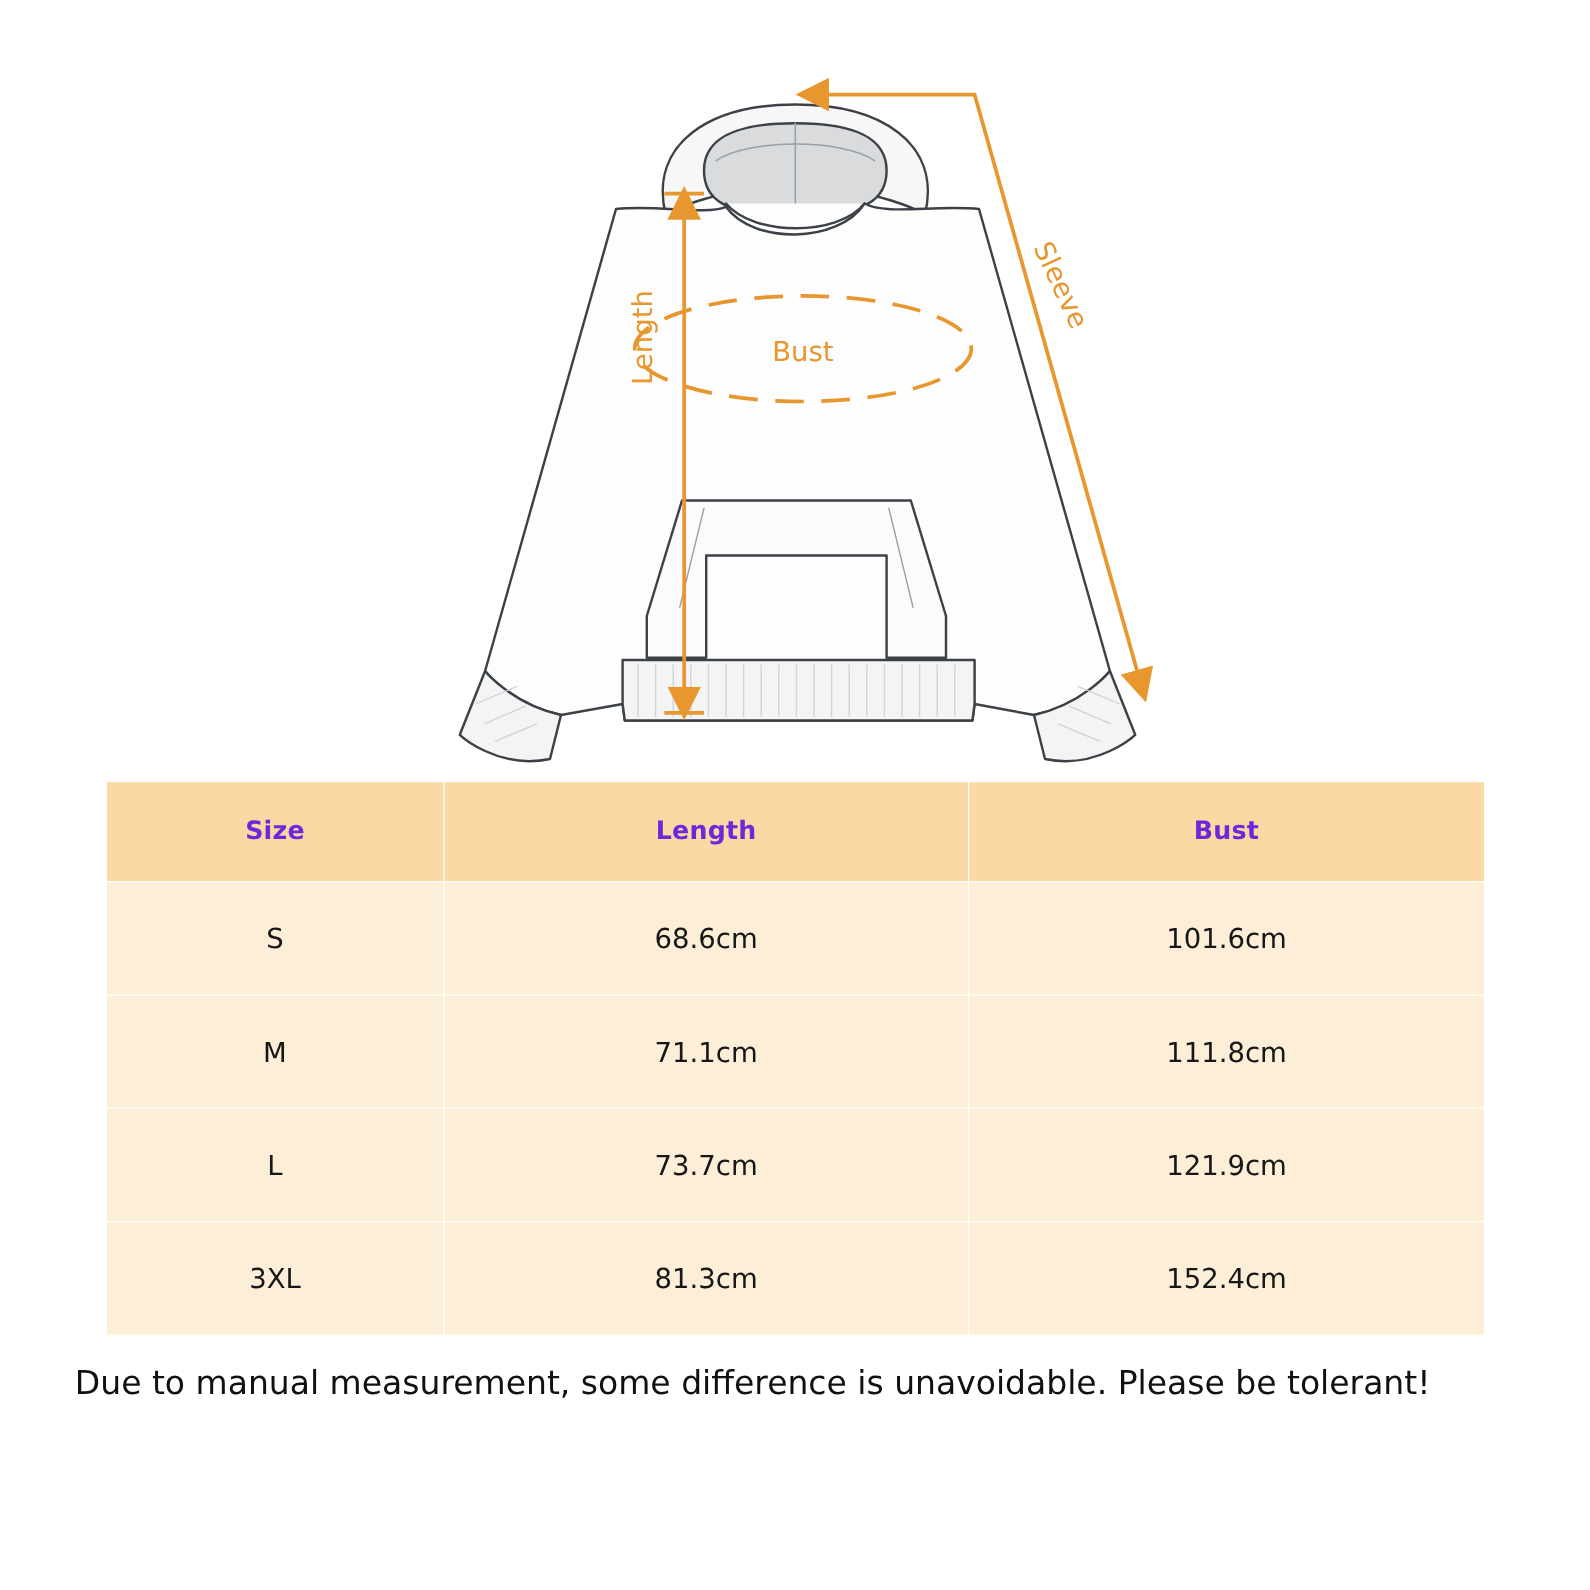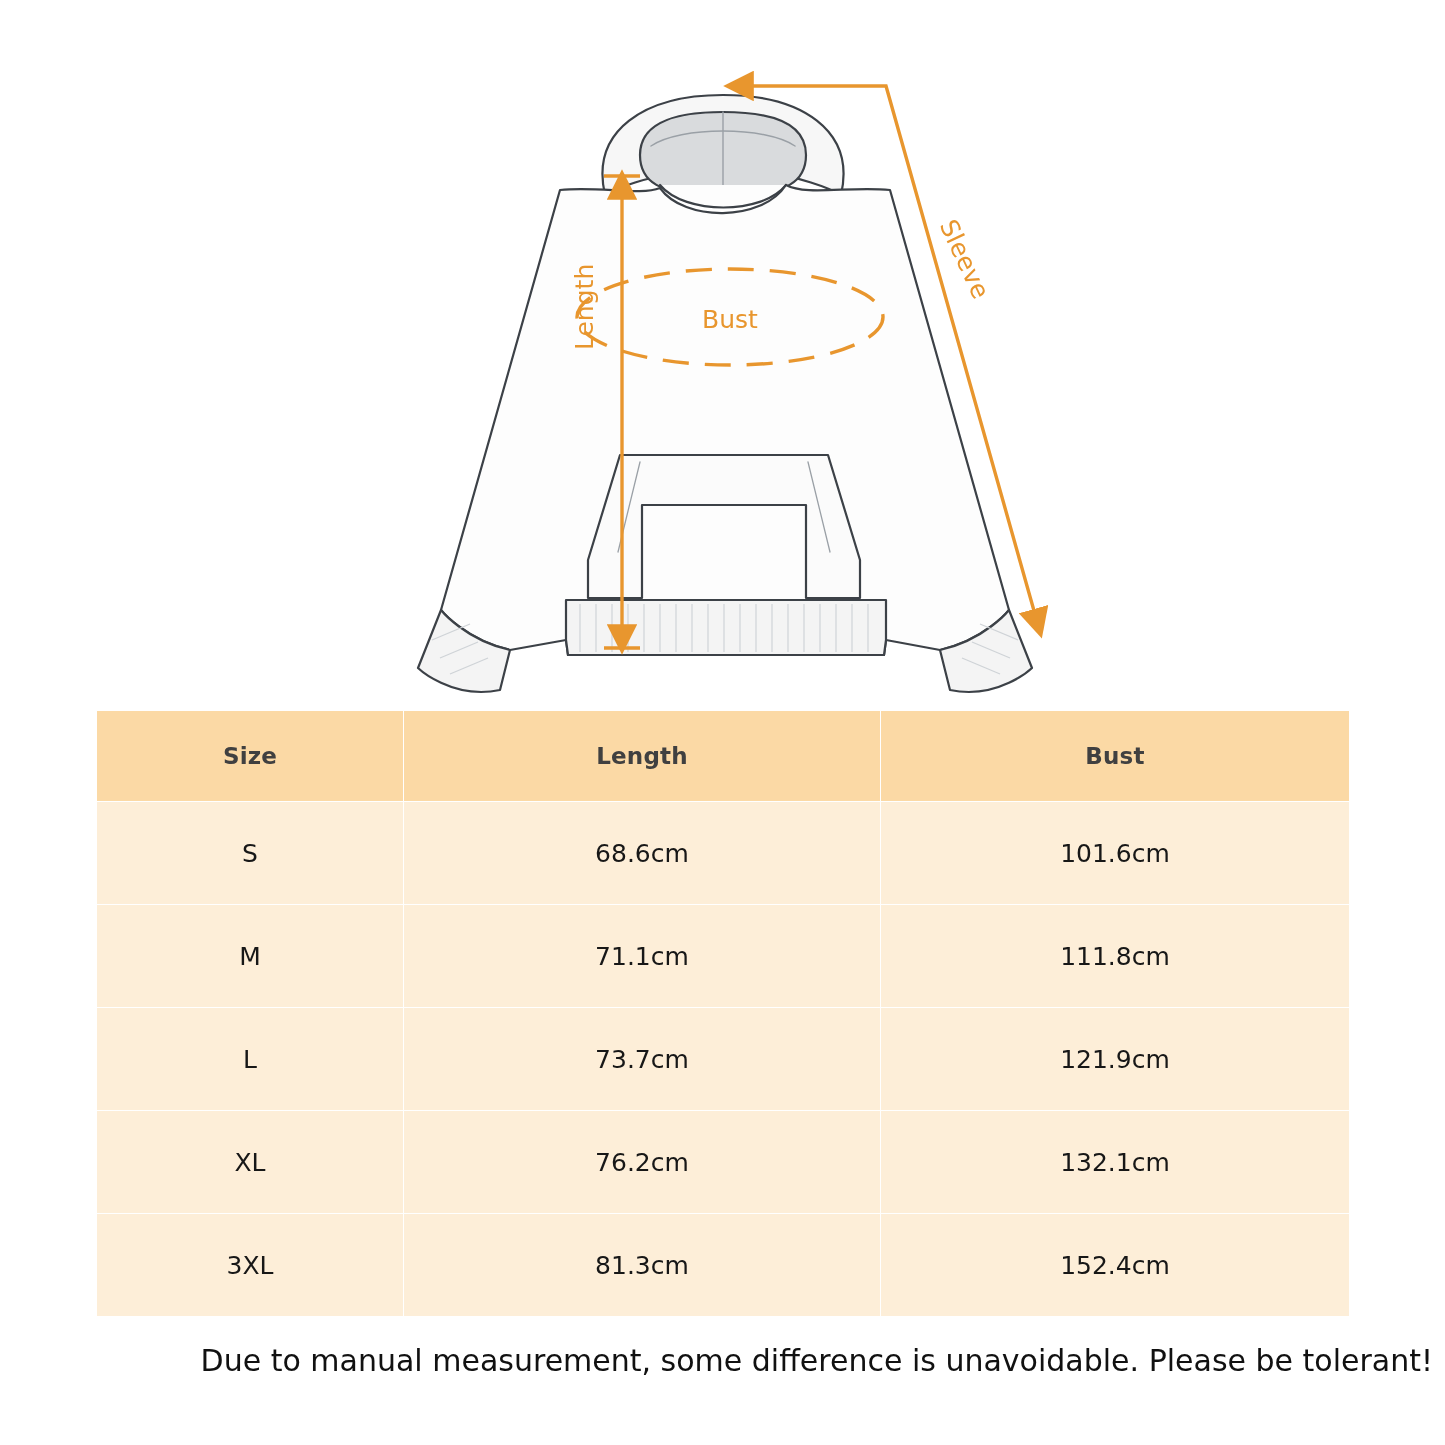--- a/index.html
+++ b/index.html
@@ -63,45 +63,46 @@
   }
   table#size-table {
     border-collapse: collapse;
     width: 1253px;
     table-layout: fixed;
   }
   #size-table th {
     background: #fbd9a5;
     font-size: 23px;
     font-weight: bold;
-    color: #404040;
+    color: #6d28d9;
     height: 88px;
     border: 1px solid #ffffff;
     text-align: center;
     letter-spacing: .2px;
   }
   #size-table td {
     background: #fdeed8;
     font-size: 25px;
     color: #171717;
     height: 100px;
     border: 1px solid #ffffff;
     text-align: center;
   }
   #size-table colgroup col.c-size { width: 307px; }
   #size-table colgroup col.c-length { width: 477px; }
   #size-table colgroup col.c-bust { width: 469px; }
 
   
   #footer-note {
-    text-align: right;
+    text-align: left;
     font-size: 30px;
     color: #111111;
     margin-top: 26px;
-    padding: 0 12px;
+    padding: 0 28px;
+    margin-left: 40px;
   }
 </style>
 </head>
 <body>
 
 <div id="page">
 
   <div id="diagram-area">
     <svg id="hoodie-svg" width="1445" height="710" viewBox="0 0 1445 710">
       <g fill="#fdfdfd" stroke="#3c4147" stroke-width="2.2" stroke-linejoin="round" stroke-linecap="round">
@@ -219,25 +220,20 @@
           <td>M</td>
           <td>71.1cm</td>
           <td>111.8cm</td>
         </tr>
         <tr>
           <td>L</td>
           <td>73.7cm</td>
           <td>121.9cm</td>
         </tr>
         <tr>
-          <td>XL</td>
-          <td>76.2cm</td>
-          <td>132.1cm</td>
-        </tr>
-        <tr>
           <td>3XL</td>
           <td>81.3cm</td>
           <td>152.4cm</td>
         </tr>
       </tbody>
     </table>
   </div>
 
   <div id="footer-note">Due to manual measurement, some difference is unavoidable. Please be tolerant!</div>
 

